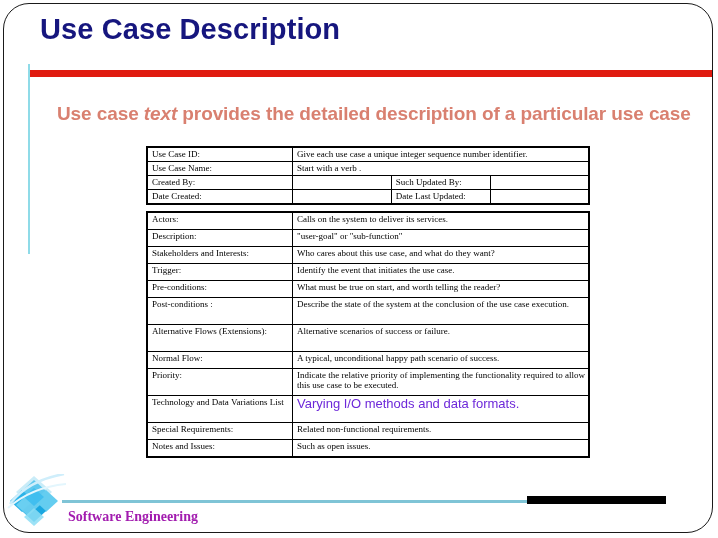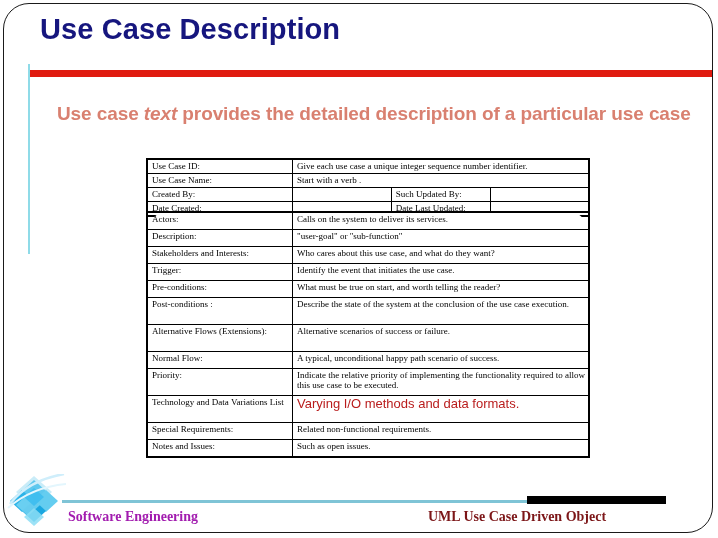--- a/index.html
+++ b/index.html
@@ -94,39 +94,39 @@
     vertical-align: top;
     line-height: 1.12;
     overflow: hidden;
   }
   .uc-table.outer-thick {
     border: 2.4px solid #000000;
   }
 
   #table-header {
     left: 146px;
-    top: 158px;
+    top: 146px;
     width: 444px;
   }
   #table-header td { height: 11px; }
 
   #table-body {
     left: 146px;
     top: 211px;
     width: 444px;
     border-radius: 24px;
   }
 
   .lbl-col { width: 137px; }
 
   
   .big-value {
     font-family: "Liberation Sans", sans-serif;
     font-size: 13px;
-    color: #b91c1c;
+    color: #6d28d9;
     line-height: 1.15;
   }
 
   
   #footer-line {
     position: absolute;
     left: 62px;
     top: 500px;
     width: 465px;
     height: 2.5px;
@@ -274,15 +274,14 @@
       <polygon points="32,26 44,37 32,48 20,37" fill="#1aa7e0"></polygon>
       <polygon points="26,20 38,31 26,42 14,31" fill="#7ad6f2" opacity="0.8"></polygon>
       <polygon points="32,14 42,23 32,32 22,23" fill="#3dbdee" opacity="0.9"></polygon>
       <polygon points="32,34 42,43 32,52 22,43" fill="#8cddf5" opacity="0.85"></polygon>
       <path d="M8,30 C20,14 40,4 62,0" stroke="#cfeefb" stroke-width="2.5" fill="none"></path>
       <path d="M6,34 C22,20 42,12 64,10" stroke="#e3f6fd" stroke-width="2" fill="none"></path>
     </g>
   </svg>
 
   <div id="footer-left">Software Engineering</div>
-  <div id="footer-right">UML Use Case Driven Object</div>
 
 </div>
 
 </body></html>

